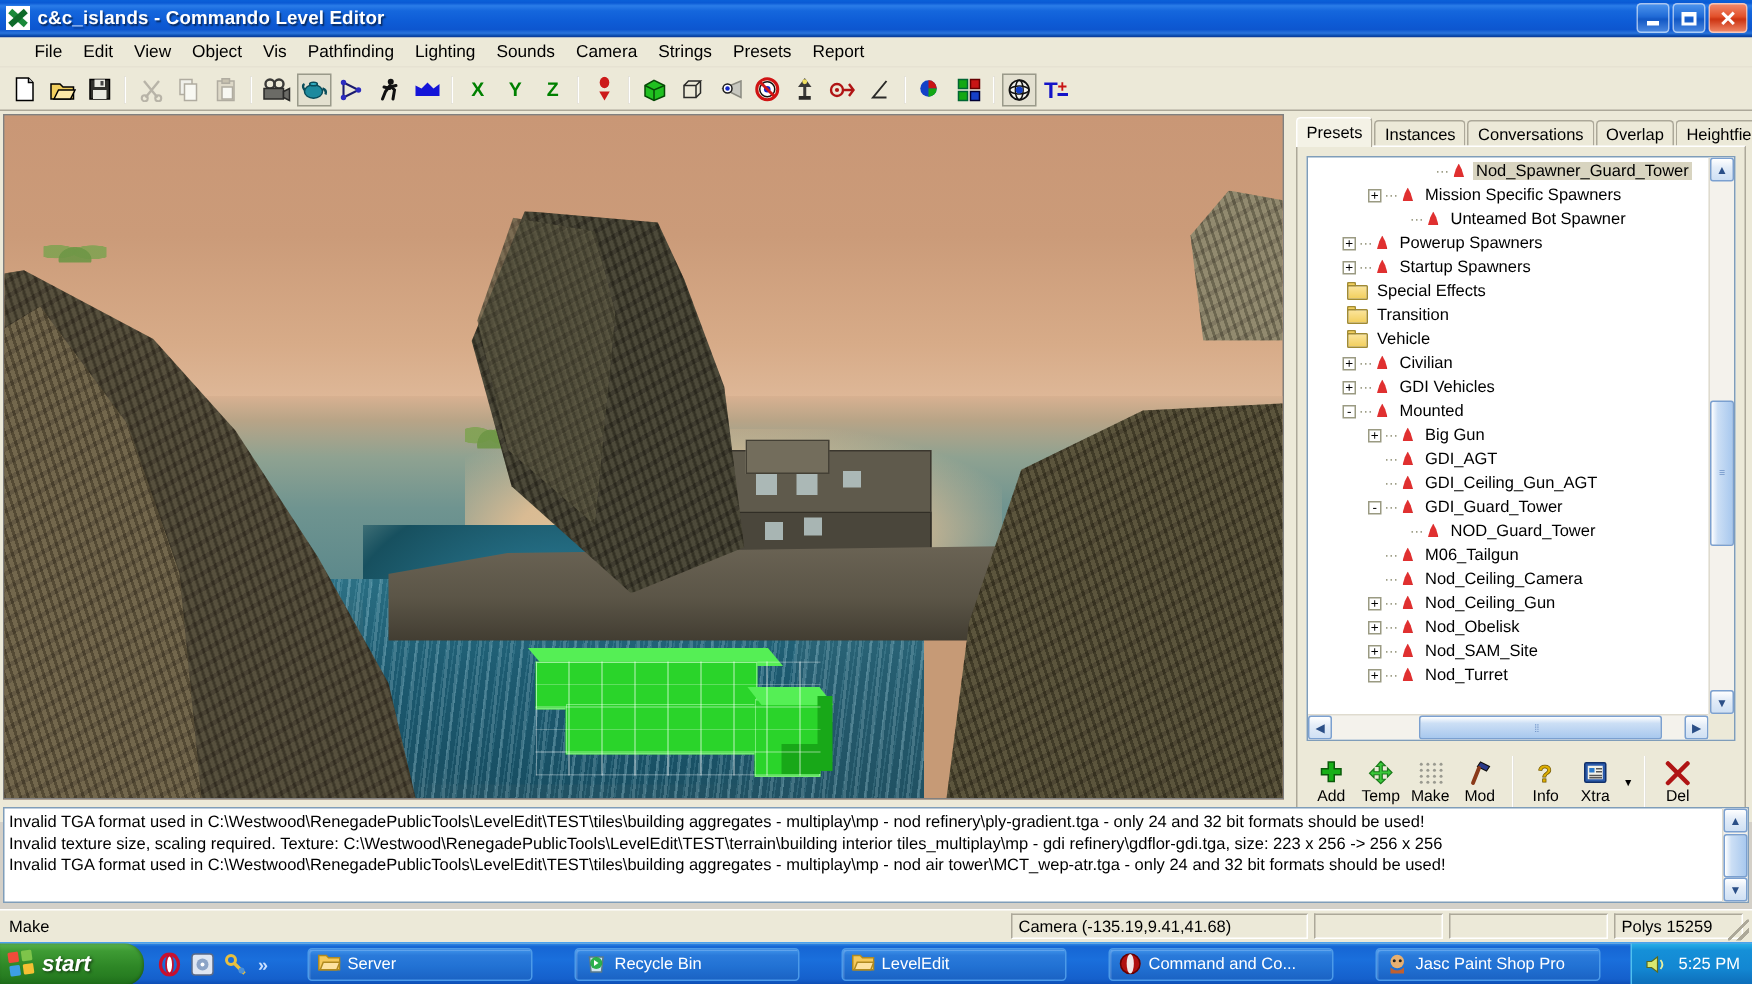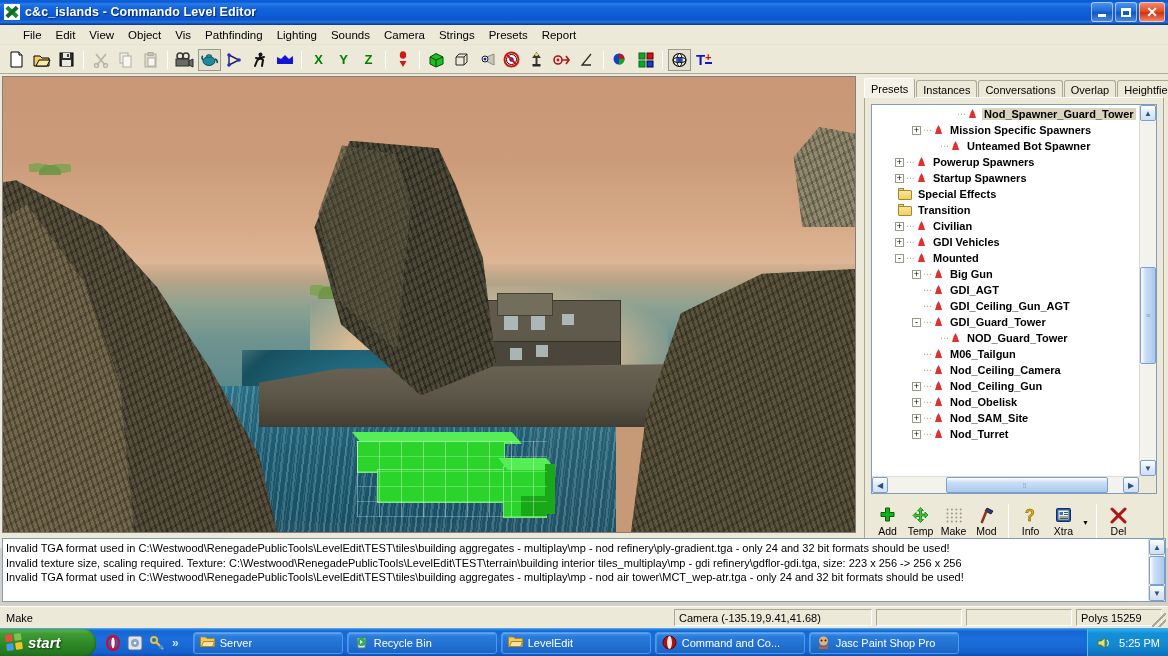--- a/index.html
+++ b/index.html
@@ -271,21 +271,21 @@
   }
   .ico-preset {
     width: 13px; height: 12px; margin-right: 3px; flex: 0 0 auto;
     position: relative;
   }
   .ico-preset i {
     position: absolute; left: 3px; top: 1px; width: 7px; height: 9px;
     background: radial-gradient(ellipse at 40% 70%, #e03030 0 55%, #9c1212 100%);
     clip-path: polygon(50% 0%, 78% 42%, 100% 100%, 0% 100%, 22% 42%);
   }
-  .tlabel { padding: 0 2px; font-weight: bold; }
+  .tlabel { padding: 0 2px; }
   .trow.selected .tlabel { background: #d8d4c0; }
 
   .vscroll {
     position: absolute; right: 0; top: 0; width: 17px; bottom: 17px;
     background: #f4f2ec; border-left: 1px solid #dfdbcf;
   }
   .hscroll {
     position: absolute; left: 0; bottom: 0; height: 17px; right: 17px;
     background: #f4f2ec; border-top: 1px solid #dfdbcf;
   }
@@ -394,21 +394,21 @@
     font-family: "Liberation Sans", sans-serif;
   }
   .quicklaunch {
     display:flex; align-items:center; height: 28px; padding: 0 4px;
     margin-left: 2px; flex: 0 0 auto;
   }
   .ql-ico { width: 16px; height: 16px; margin: 0 3px; position: relative; }
   .ql-chev { color:#c9e0ff; font-size: 12px; margin: 0 4px; font-weight: bold;}
   .tbtask {
     height: 22px; min-width: 150px; max-width: 152px; flex: 0 0 auto;
-    margin: 0 2px; border-radius: 3px;
+    margin: 0 14px; border-radius: 3px;
     background: linear-gradient(to bottom, #3f93ea 0%, #2a7ada 20%, #2272d4 55%, #1b63c4 100%);
     border: 1px solid #4c9ae8;
     display: flex; align-items: center; padding: 0 6px;
     color:#fff; font-size: 11px; overflow: hidden; white-space: nowrap;
     box-shadow: inset 1px 1px 0 rgba(255,255,255,0.18);
   }
   .tbtask.active {
     background: linear-gradient(to bottom, #1c5fc0 0%, #15529f 30%, #174f9a 70%, #1e63bb 100%);
     box-shadow: inset 1px 1px 2px rgba(0,0,0,0.45);
   }
@@ -774,20 +774,30 @@
             </div>
             <div class="trow">
               <div class="tindent" style="width: 6px;"></div>
               <div class="texp-spacer"></div>
               <div class="dots"></div>
               <div class="ico-folder">
                 <b></b>
                 <i></i>
               </div>
               <span class="tlabel">Transition</span>
+            </div>
+            <div class="trow">
+              <div class="tindent" style="width: 6px;"></div>
+              <div class="texp-spacer"></div>
+              <div class="dots"></div>
+              <div class="ico-folder">
+                <b></b>
+                <i></i>
+              </div>
+              <span class="tlabel">Vehicle</span>
             </div>
             <div class="trow">
               <div class="tindent" style="width: 23px;"></div>
               <div class="texp">+</div>
               <div class="dots">⋯</div>
               <div class="ico-preset">
                 <i></i>
               </div>
               <span class="tlabel">Civilian</span>
             </div>

